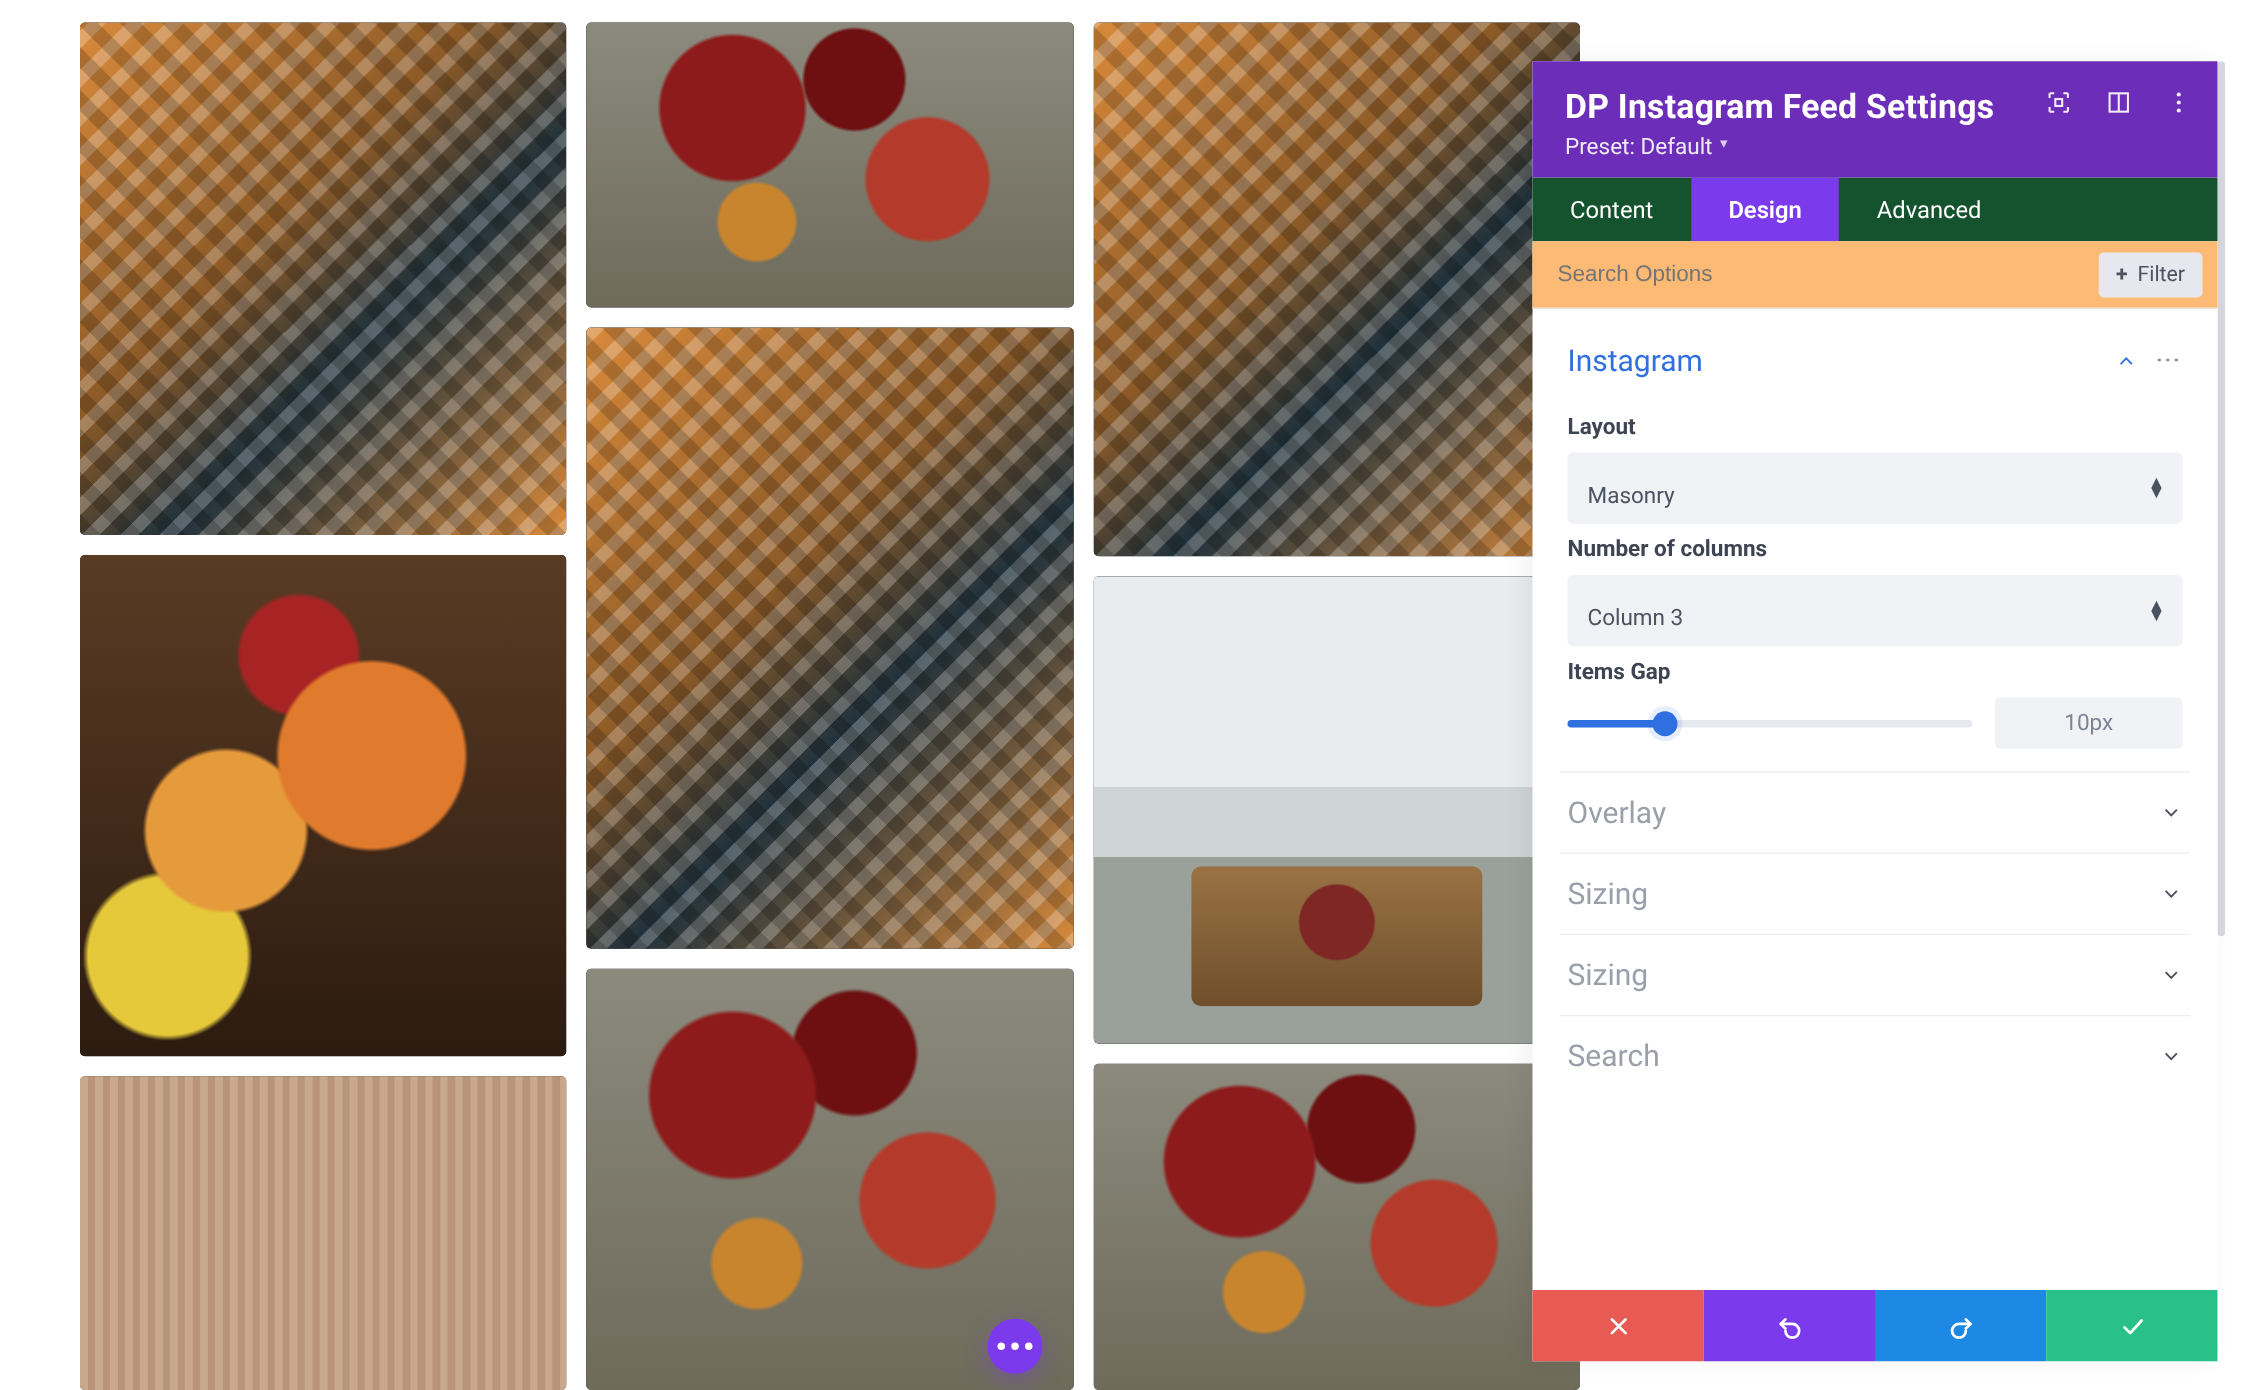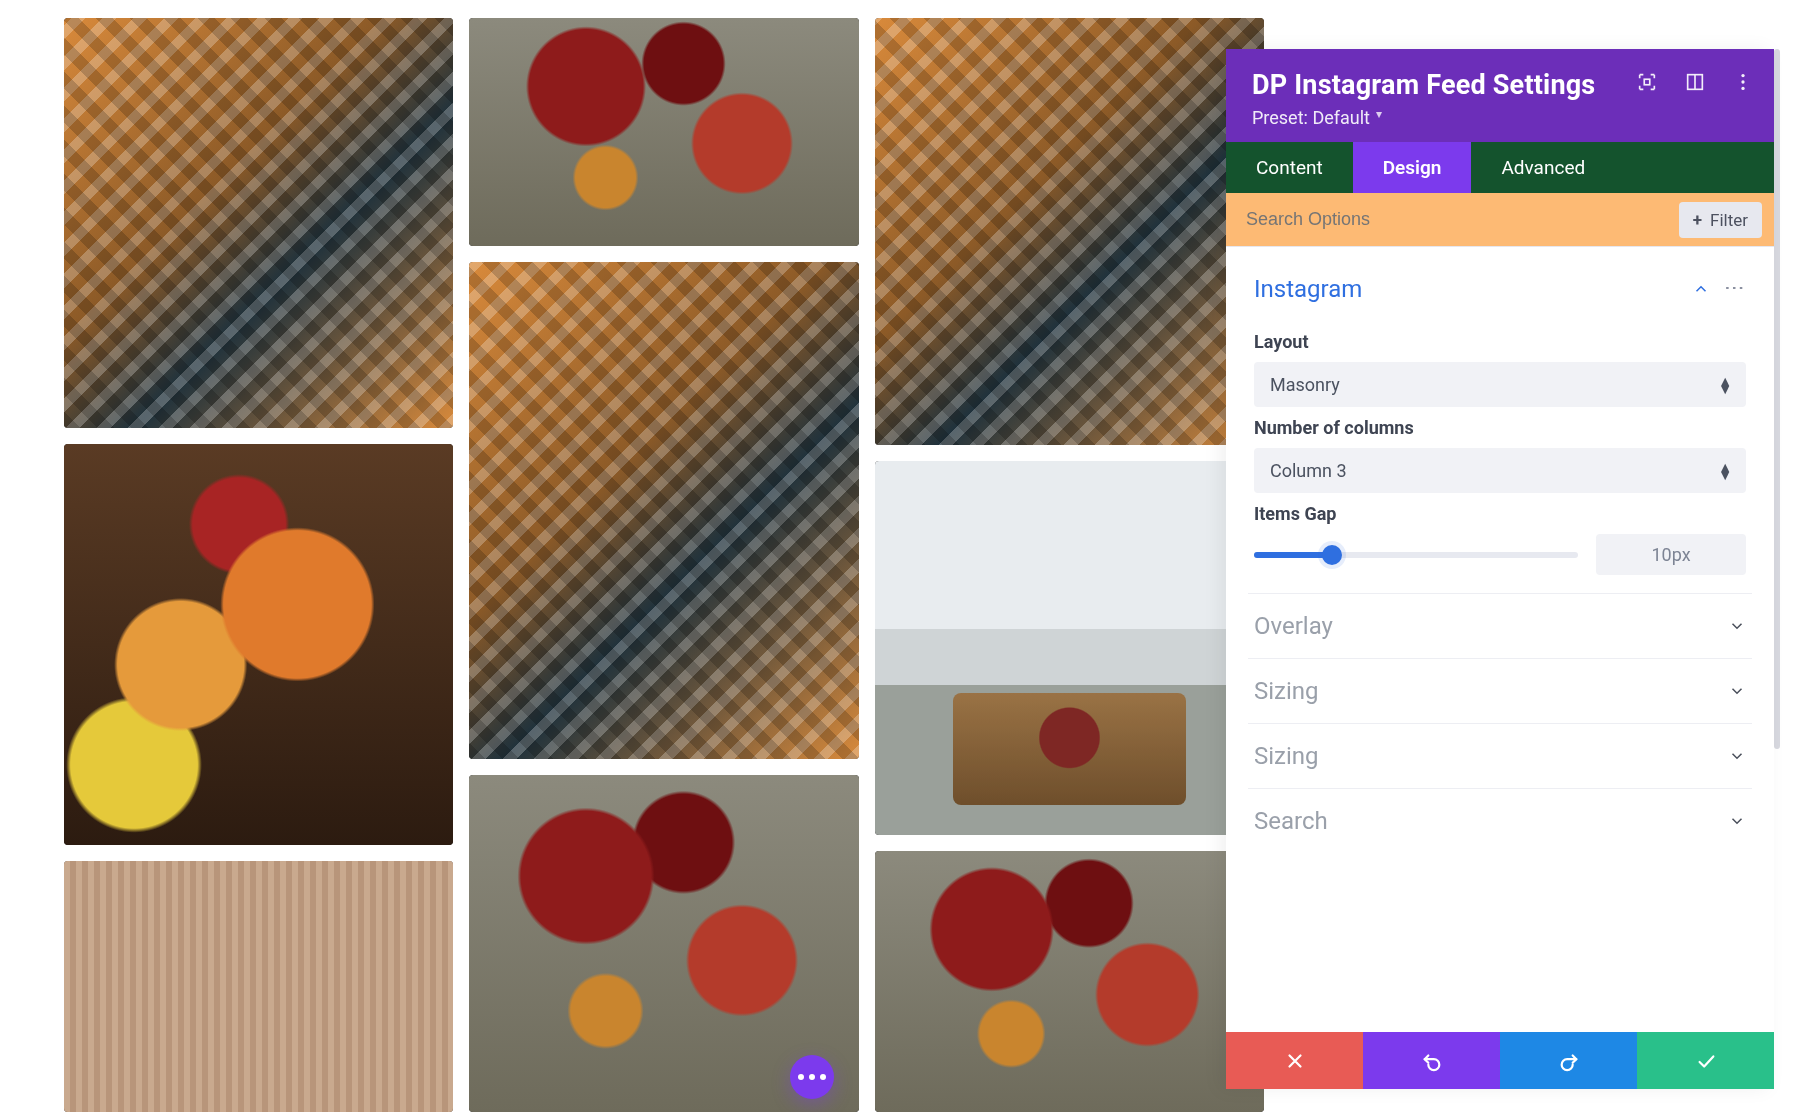--- a/index.html
+++ b/index.html
@@ -77,21 +77,21 @@
 .section-tools { display:flex; align-items:center; gap:14px; }
 .chev { width:18px; height:18px; }
 .chev svg { width:18px; height:18px; }
 .chev .s { stroke:#2f6fe0; stroke-width:2; fill:none; }
 .section:not(.open) .chev .s { stroke:#4a4f5b; }
 .dots3 { color:#8b90a0; font-size:20px; line-height:1; letter-spacing:2px; transform: rotate(90deg); }
 
 .section-content { padding: 0 6px 18px 6px; }
 .field { margin-top:10px; }
 .field-label { font-size:18px; color:#3e4452; font-weight:700; margin-bottom:10px; }
-.select { position:relative; background:#f1f2f6; border-radius:4px; padding:12px 44px 12px 16px; font-size:18px; color:#4b5260; cursor:pointer; }
+.select { position:relative; background:#f1f2f6; border-radius:4px; padding:24px 44px 12px 16px; font-size:18px; color:#4b5260; cursor:pointer; }
 .select .sort-icon { position:absolute; right:14px; top:50%; transform:translateY(-50%); color:#4b5260; font-size:14px; line-height:.6; display:flex; flex-direction:column; gap:0; }
 
 .range-row { display:flex; align-items:center; gap:18px; }
 .range-wrap { position:relative; flex:1; height:20px; display:flex; align-items:center; }
 .track { position:absolute; left:0; right:0; height:6px; background:#e7e9f0; border-radius:4px; }
 .track-fill { position:absolute; left:0; height:6px; background:#2f6fe0; border-radius:4px; }
 .handle { position:absolute; top:50%; width:20px; height:20px; background:#2f6fe0; border-radius:50%; transform:translate(-50%,-50%); box-shadow:0 0 0 4px rgba(47,111,224,.12); }
 .range-value { width:150px; background:#f1f2f6; border-radius:4px; padding:10px 0; text-align:center; font-size:18px; color:#7d8494; }
 
 

